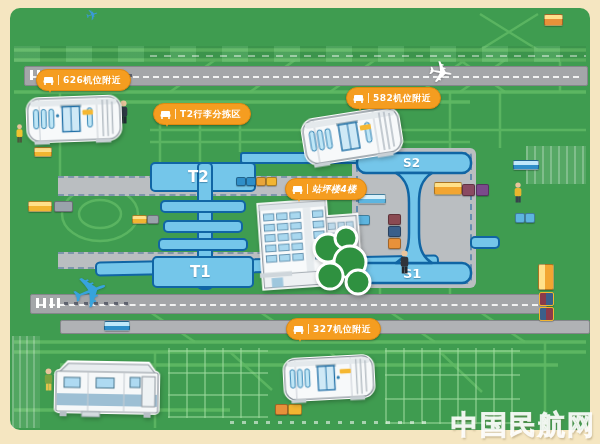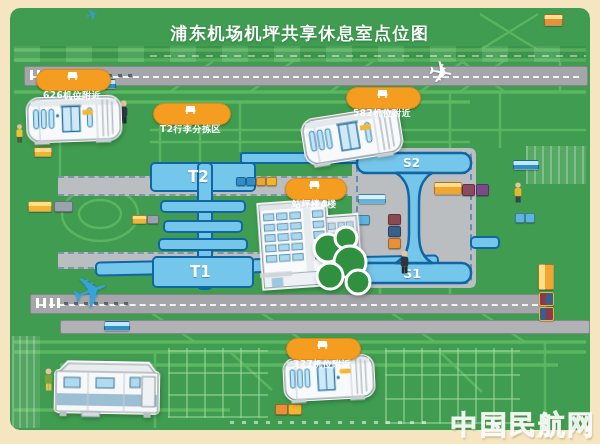--- a/index.html
+++ b/index.html
@@ -16,21 +16,21 @@
   .apron .dashes{position:absolute;inset:4px;border:2px dashed rgba(30,100,160,.55);border-radius:4px;}
   .strip{position:absolute;background:#BABEC1;border-top:2px dashed rgba(35,90,140,.4);border-bottom:2px dashed rgba(35,90,140,.4);z-index:3;}
   .tblock{position:absolute;background:#74C6EA;border:2.5px solid #1065A4;border-radius:5px;z-index:5;box-sizing:border-box;}
   .tlabel{position:absolute;color:#fff;font-weight:bold;z-index:6;text-shadow:0 1px 1px rgba(0,60,100,.4);}
   .connector{position:absolute;background:#74C6EA;border:2px solid #1065A4;border-radius:5px;z-index:4;}
   .plane{position:absolute;z-index:6;line-height:1;}
   .veh{position:absolute;border:1px solid rgba(0,0,0,.3);border-radius:2px;z-index:6;box-shadow:0 1px 1px rgba(0,0,0,.25);}
   .person{position:absolute;z-index:6;overflow:visible;}
   .bld{position:absolute;z-index:7;filter:drop-shadow(1px 2px 2px rgba(0,0,0,.25));}
   .pill{position:absolute;height:20px;background:#F59D20;border:1px solid #e08a10;border-radius:11px;
-        display:flex;align-items:center;gap:4px;padding:0 9px 0 6px;z-index:8;box-shadow:0 1px 2px rgba(0,0,0,.3);flex-direction:column;}
+        display:flex;align-items:center;gap:4px;padding:0 9px 0 6px;z-index:8;box-shadow:0 1px 2px rgba(0,0,0,.3);}
   .pill::after{content:"";position:absolute;left:10px;bottom:-7px;border:4px solid transparent;
         border-top:7px solid #F59D20;border-left-width:3px;border-right-width:3px;}
   .pill .sep{width:1px;height:10px;background:rgba(255,255,255,.8);}
   .pill .txt{color:#fff;font-weight:bold;font-size:9px;letter-spacing:.5px;white-space:nowrap;}
   .pill svg{width:11px;height:11px;flex:none;}
   .title{position:absolute;left:0;top:22px;width:100%;text-align:center;color:#fff;font-weight:bold;
          font-size:17px;letter-spacing:1.5px;z-index:8;text-shadow:0 1px 2px rgba(0,60,30,.35);}
   .watermark{position:absolute;right:4px;bottom:1px;font-size:27px;font-weight:bold;letter-spacing:2px;
          color:rgba(255,255,255,.40);-webkit-text-stroke:1px rgba(255,255,255,.85);
          text-shadow:1px 2px 2px rgba(120,100,60,.35);z-index:9;}
@@ -334,36 +334,35 @@
   <div class="pill" style="left:298px;top:87px;margin-left:48px;">
     <svg viewBox="0 0 11 11">
         <path d="M2,2 h7 a1,1 0 0 1 1,1 v2 h-9 v-2 a1,1 0 0 1 1,-1 z" fill="#fff"></path>
         <rect x="0.5" y="5" width="10" height="3" rx="1" fill="#fff"></rect>
         <rect x="1.2" y="8" width="1.6" height="2" fill="#fff"></rect>
         <rect x="8.2" y="8" width="1.6" height="2" fill="#fff"></rect>
       </svg>
     <span class="sep"></span>
       <span class="txt">582机位附近</span>
   </div>
-  <div class="pill" style="left:285px;top:178px;">
+  <div class="pill" style="left:285px;top:178px;font-style:italic;">
     <svg viewBox="0 0 11 11">
         <path d="M2,2 h7 a1,1 0 0 1 1,1 v2 h-9 v-2 a1,1 0 0 1 1,-1 z" fill="#fff"></path>
         <rect x="0.5" y="5" width="10" height="3" rx="1" fill="#fff"></rect>
         <rect x="1.2" y="8" width="1.6" height="2" fill="#fff"></rect>
         <rect x="8.2" y="8" width="1.6" height="2" fill="#fff"></rect>
       </svg>
     <span class="sep"></span>
       <span class="txt">站坪楼4楼</span>
   </div>
-  <div class="pill" style="left:286px;top:338px;">
+  <div class="pill" style="left:286px;top:318px;">
     <svg viewBox="0 0 11 11">
         <path d="M2,2 h7 a1,1 0 0 1 1,1 v2 h-9 v-2 a1,1 0 0 1 1,-1 z" fill="#fff"></path>
         <rect x="0.5" y="5" width="10" height="3" rx="1" fill="#fff"></rect>
         <rect x="1.2" y="8" width="1.6" height="2" fill="#fff"></rect>
         <rect x="8.2" y="8" width="1.6" height="2" fill="#fff"></rect>
       </svg>
     <span class="sep"></span>
       <span class="txt">327机位附近</span>
   </div>
 
-  <div class="title">浦东机场机坪共享休息室点位图</div>
   <div class="watermark">中国民航网</div>
 </div>
 
 </body></html>

